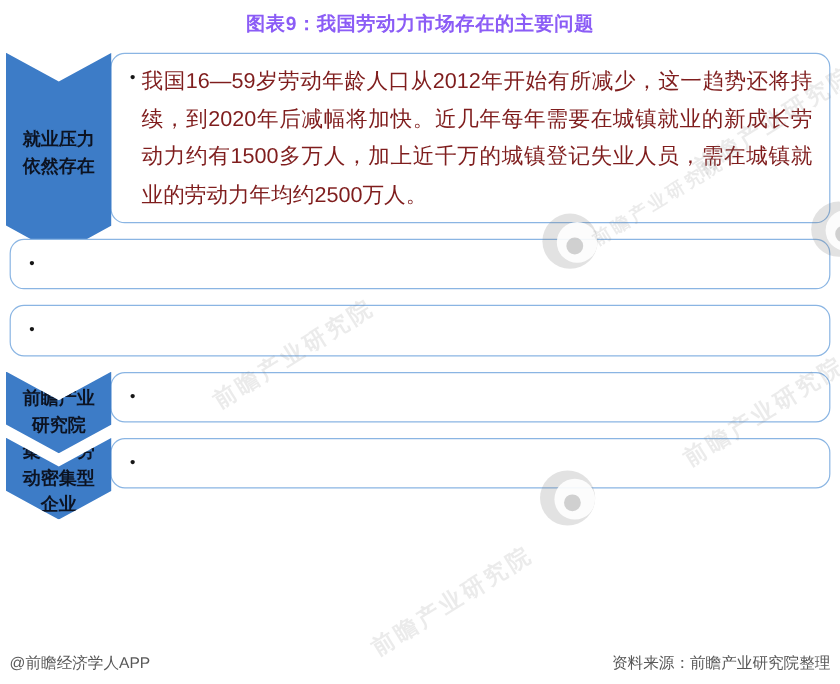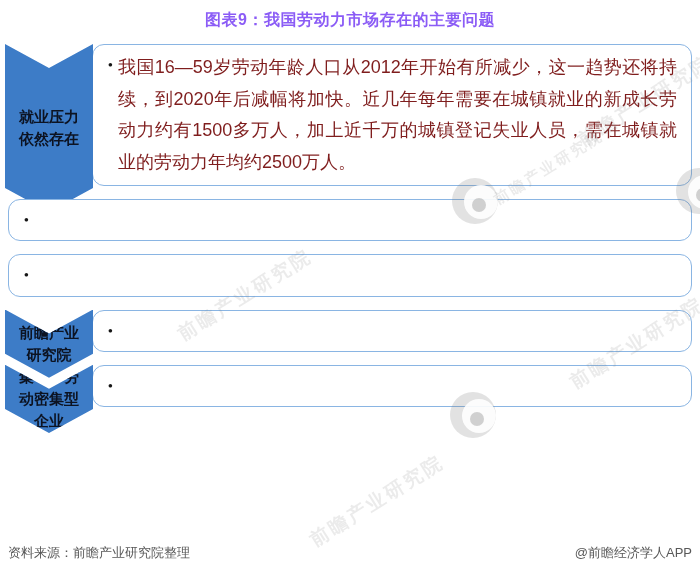--- a/index.html
+++ b/index.html
@@ -184,17 +184,17 @@
   <div class="wm-text" style="left:568px; top:88px;">前瞻产业研究院</div>
   <div class="wm-logo" style="left:452px; top:178px;"></div>
   <div class="wm-text" style="left:486px; top:158px; font-size:15px;">前瞻产业研究院</div>
   <div class="wm-text" style="left:168px; top:282px;">前瞻产业研究院</div>
   <div class="wm-logo" style="left:450px; top:392px;"></div>
   <div class="wm-text" style="left:560px; top:330px;">前瞻产业研究院</div>
   <div class="wm-text" style="left:300px; top:488px;">前瞻产业研究院</div>
   <div class="wm-logo" style="left:676px; top:168px;"></div>
 
   <div class="footer">
+    <span>@前瞻经济学人APP</span>
     <span>资料来源：前瞻产业研究院整理</span>
-    <span>@前瞻经济学人APP</span>
   </div>
 
 </div>
 
 </body></html>

